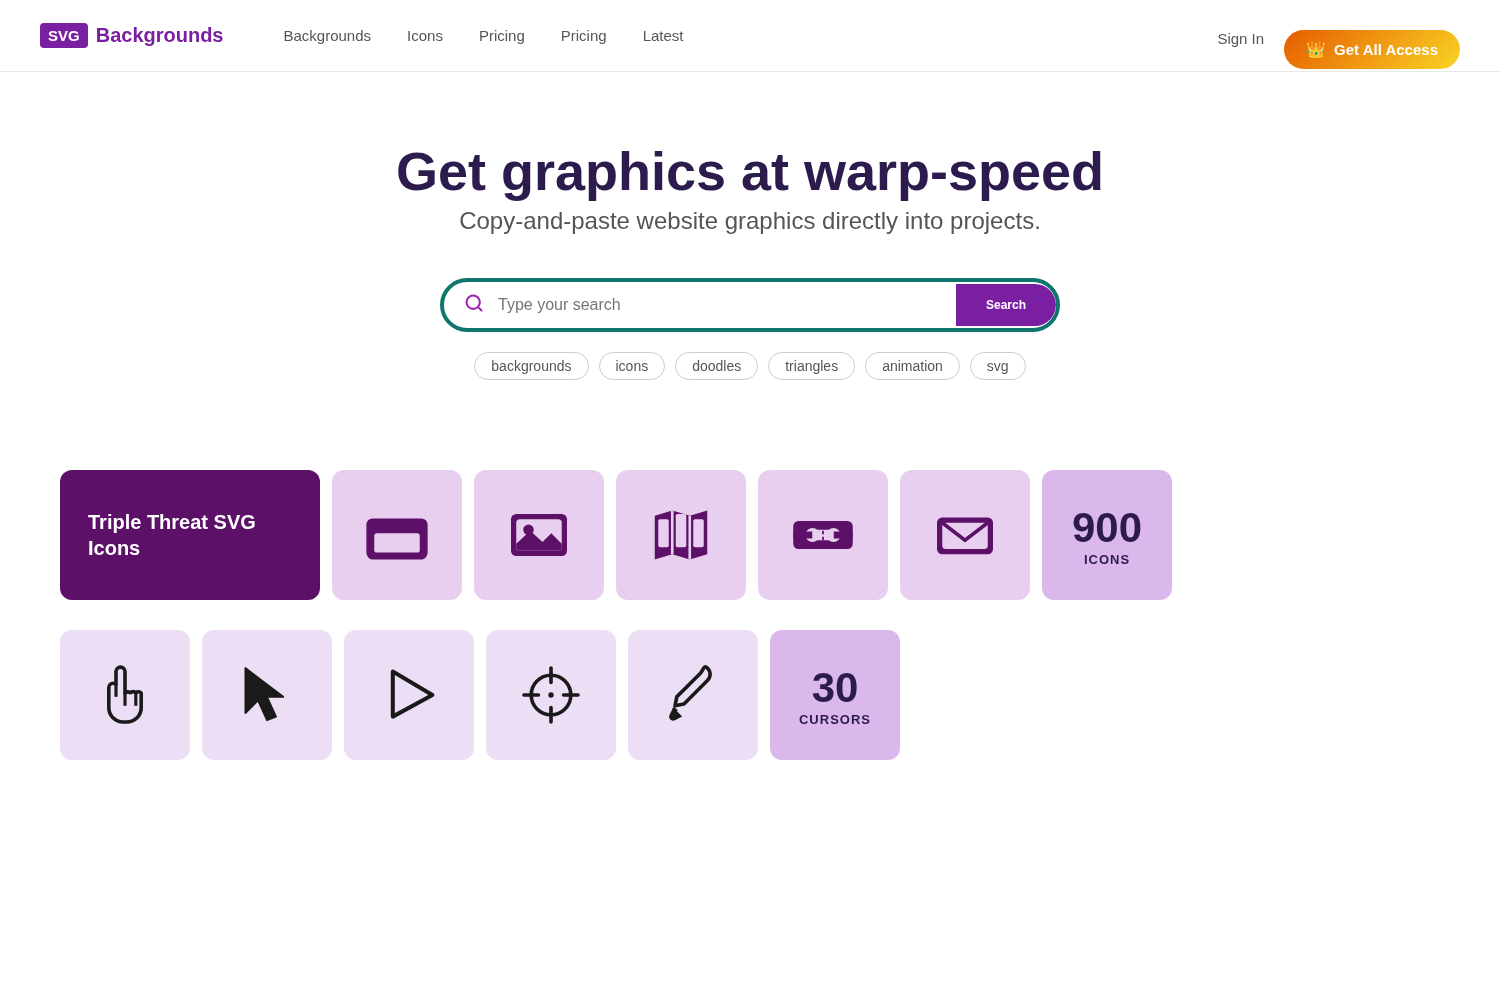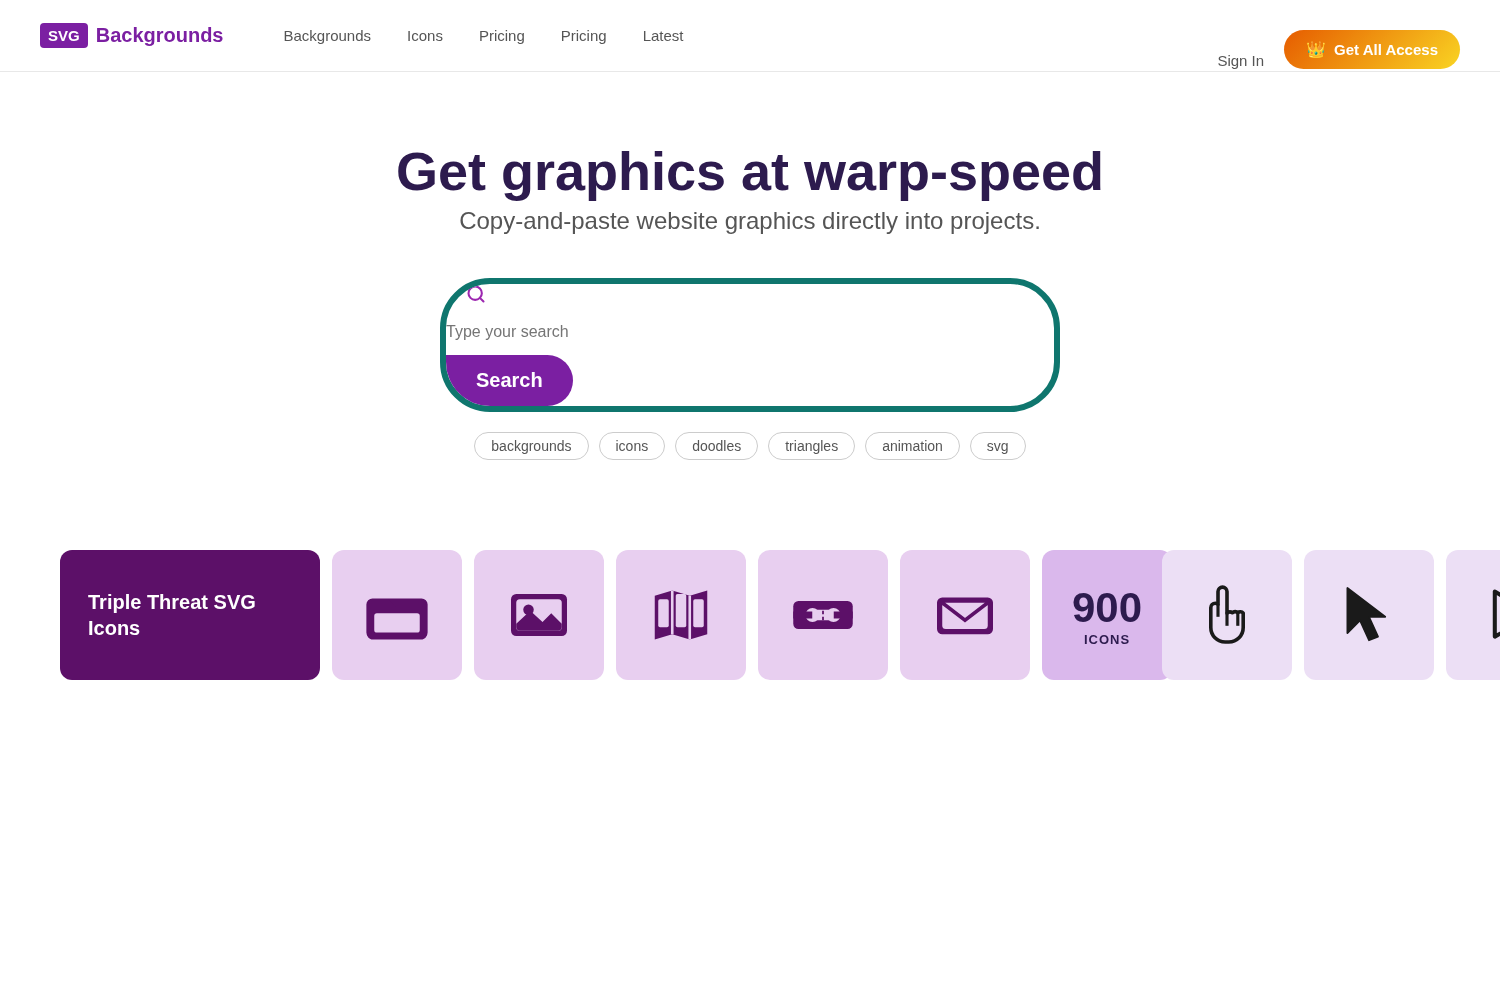--- a/index.html
+++ b/index.html
@@ -20,21 +20,21 @@
     .logo-text {
       font-size: 20px; font-weight: 700; color: #7b1fa2;
     }
     .nav-links {
       display: flex; align-items: center; gap: 36px; list-style: none; flex: 1;
     }
     .nav-links a {
       text-decoration: none; color: #555; font-size: 15px; font-weight: 500;
     }
     .nav-right {
-      display: flex; align-items: flex-end; gap: 20px; margin-top: 28px;
+      display: flex; align-items: flex-start; gap: 20px; margin-top: 28px;
     }
     .sign-in {
       text-decoration: none; color: #555; font-size: 15px; font-weight: 500;
     }
     .btn-all-access {
       display: flex; align-items: center; gap: 8px;
       background: linear-gradient(135deg, #e65c00, #f9d423);
       color: #fff; font-weight: 700; font-size: 15px;
       padding: 10px 22px; border-radius: 50px; border: none; cursor: pointer;
       text-decoration: none;
@@ -51,52 +51,52 @@
     }
     .hero p {
       font-size: 24px; color: #555; line-height: 1.7; margin-bottom: 36px;
     }
 
     
     .search-container {
       display: flex; justify-content: center; margin-bottom: 20px;
     }
     .search-bar {
-      display: flex; align-items: flex-start;
-      border: 6px solid #0f766e; border-radius: 50px;
-      overflow: hidden; width: 620px; background: #fff; flex-direction: column;
+      display: flex; align-items: center;
+      border: 4px solid #0f766e; border-radius: 50px;
+      overflow: hidden; width: 620px; background: #fff;
     }
     .search-icon-wrap {
       padding: 0 14px 0 20px; color: #9c27b0; font-size: 18px;
     }
     .search-input {
       flex: 1; border: none; outline: none; font-size: 16px; color: #999;
       padding: 14px 0; background: transparent;
     }
     .search-btn {
       background: #7b1fa2; color: #fff; border: none; cursor: pointer;
-      padding: 14px 30px; font-size: 20px; font-weight: 600;
+      padding: 14px 30px; font-size: 12px; font-weight: 600;
       border-radius: 0 48px 48px 0;
     }
 
     
     .tags {
       display: flex; justify-content: center; gap: 10px; flex-wrap: wrap;
       margin-bottom: 50px;
     }
     .tag {
       border: 1px solid #ccc; border-radius: 50px;
       padding: 5px 16px; font-size: 14px; color: #555;
       cursor: pointer; text-decoration: none; background: #fff;
     }
 
     
     .collections {
       padding: 0 60px 60px;
-      display: flex; flex-direction: row; gap: 30px;
+      display: flex; flex-direction: column; gap: 30px;
     }
     .collection-row {
       display: flex; align-items: stretch; gap: 12px;
     }
     .collection-label {
       background: #5c1068; color: #fff;
       border-radius: 12px; padding: 24px 28px;
       display: flex; align-items: center;
       font-size: 20px; font-weight: 700; line-height: 1.3;
       min-width: 220px; max-width: 260px; flex-shrink: 0;

